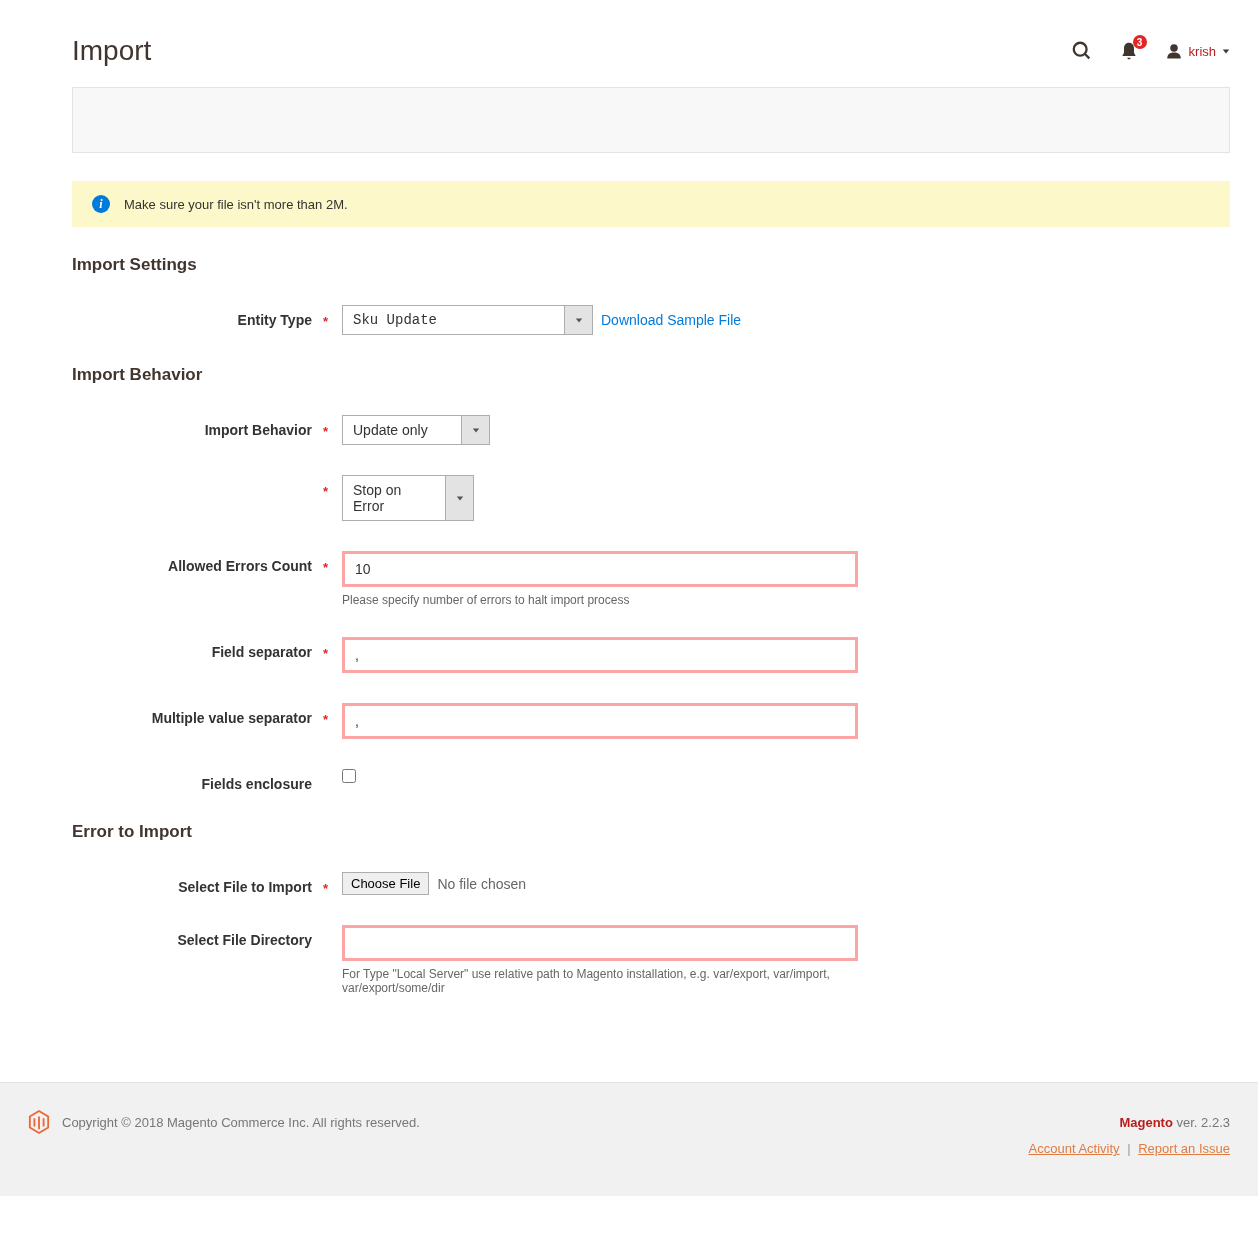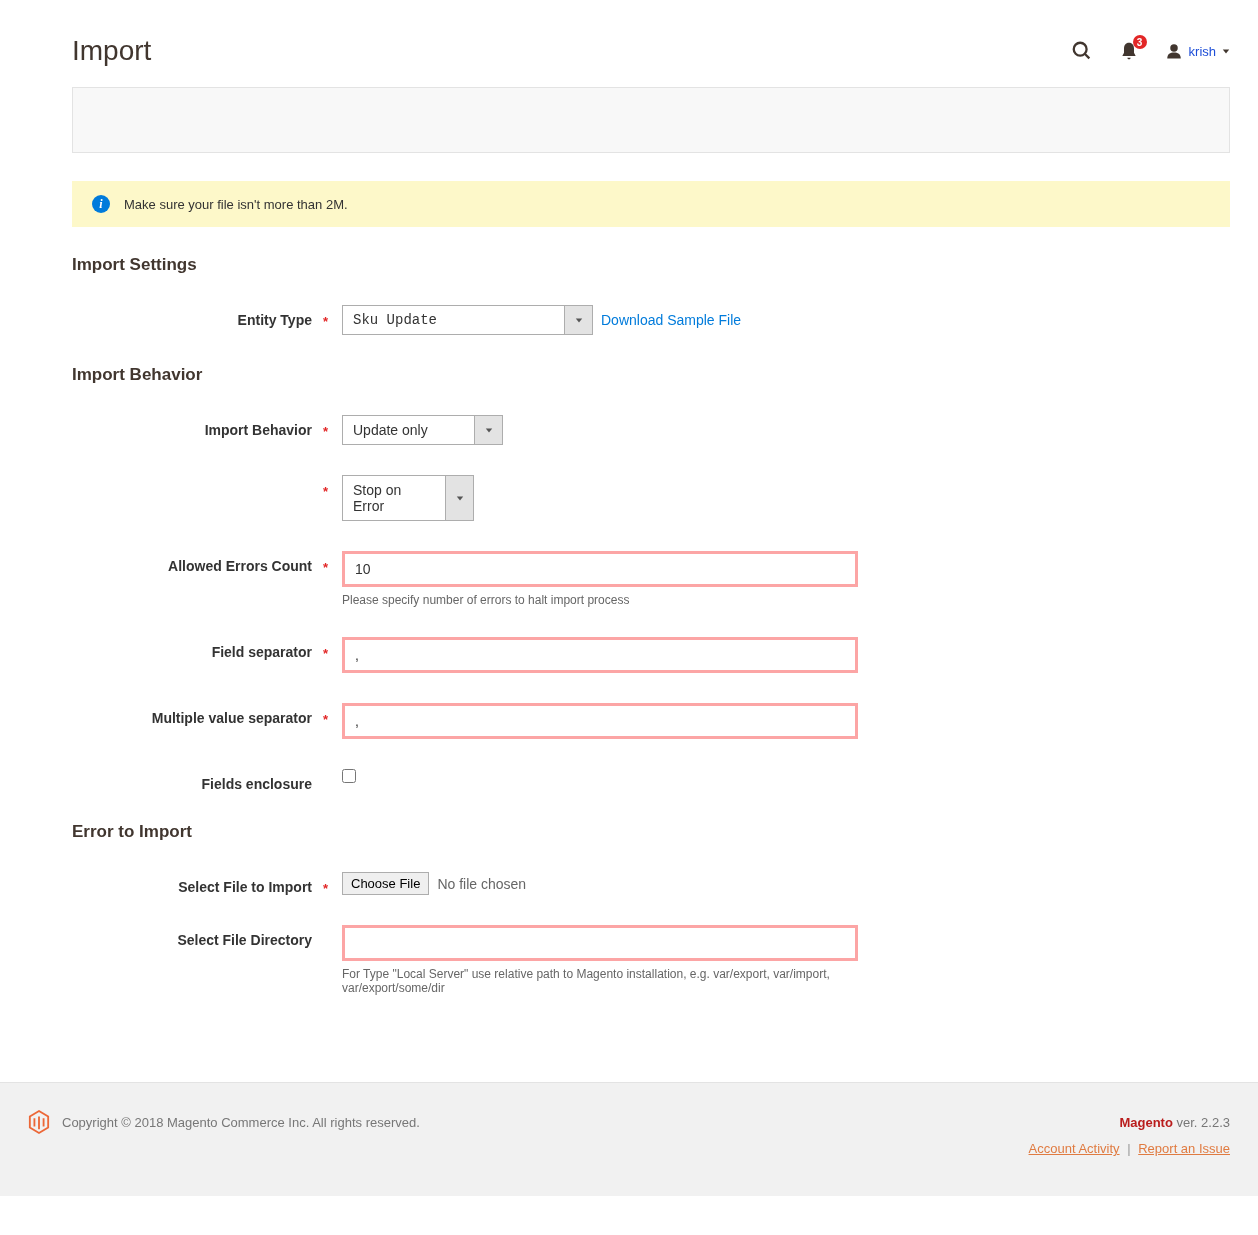--- a/index.html
+++ b/index.html
@@ -4,34 +4,34 @@
 <style>
 * { box-sizing: border-box; margin: 0; padding: 0; }
 body { font-family: -apple-system, BlinkMacSystemFont, "Segoe UI", Helvetica, Arial, sans-serif; font-size: 14px; color: #333; background: #fff; }
 .page { padding: 7px 28px; margin-left: 44px; }
 .header { display: flex; justify-content: space-between; align-items: center; padding: 28px 0 20px 0; }
 .page-title { font-size: 28px; font-weight: 400; color: #41362f; }
 .header-actions { display: flex; align-items: center; gap: 26px; }
 .icon-btn { cursor: pointer; position: relative; display: flex; align-items: center; }
 .badge { position: absolute; top: -6px; right: -8px; background: #e22626; color: #fff; font-size: 10px; font-weight: 600; min-width: 14px; height: 14px; border-radius: 7px; display: flex; align-items: center; justify-content: center; padding: 0 3px; }
 .user-menu { display: flex; align-items: center; gap: 6px; cursor: pointer; }
-.user-name { font-size: 13px; color: #1d4ed8; }
+.user-name { font-size: 13px; color: #b91c1c; }
 .toolbar-placeholder { background: #f8f8f8; border: 1px solid #e3e3e3; height: 66px; margin-bottom: 28px; }
 .info-banner { background: #fdf8c9; padding: 14px 20px; margin-bottom: 28px; display: flex; align-items: center; gap: 14px; }
 .info-icon { width: 18px; height: 18px; background: #007bdb; border-radius: 50%; display: flex; align-items: center; justify-content: center; color: #fff; font-family: Georgia, serif; font-style: italic; font-weight: bold; font-size: 12px; }
 .info-text { font-size: 13px; color: #333; }
 .section-title { font-size: 17px; font-weight: 600; color: #41362f; margin-bottom: 30px; }
 .section { margin-bottom: 30px; }
 .form-row { display: flex; align-items: flex-start; margin-bottom: 30px; }
 .form-label { width: 270px; text-align: right; padding-right: 30px; padding-top: 7px; font-size: 14px; font-weight: 600; color: #333; position: relative; }
 .required-star { color: #e22626; position: absolute; right: 14px; top: 9px; font-size: 13px; }
 .form-control { flex: 1; display: flex; align-items: center; gap: 8px; max-width: 520px; }
 .select-wrap { display: flex; border: 1px solid #adadad; background: #fff; }
 .select-wrap.wide { width: 251px; font-family: Liberation Mono, monospace; }
-.select-wrap.med { width: 161px; }
+.select-wrap.med { width: 148px; }
 .select-wrap.sm { width: 132px; }
 .select-text { flex: 1; padding: 6px 10px; font-size: 14px; color: #333; }
 .select-caret { width: 28px; background: #e3e3e3; border-left: 1px solid #adadad; display: flex; align-items: center; justify-content: center; }
 .text-input { width: 516px; border: 3px solid #fca5a5; padding: 7px 10px; font-size: 14px; color: #333; font-family: inherit; }
 .link { color: #007bdb; font-size: 14px; text-decoration: none; cursor: pointer; }
 .hint { font-size: 12px; color: #666; margin-top: 6px; max-width: 516px; }
 .checkbox { width: 14px; height: 14px; }
 .file-btn { background: #efefef; border: 1px solid #adadad; padding: 3px 8px; font-size: 13px; cursor: pointer; font-family: inherit; }
 .file-status { font-size: 14px; color: #666; }
 .footer { background: #f1f1f1; margin-top: 50px; padding: 26px 28px 40px 28px; border-top: 1px solid #e3e3e3; }

